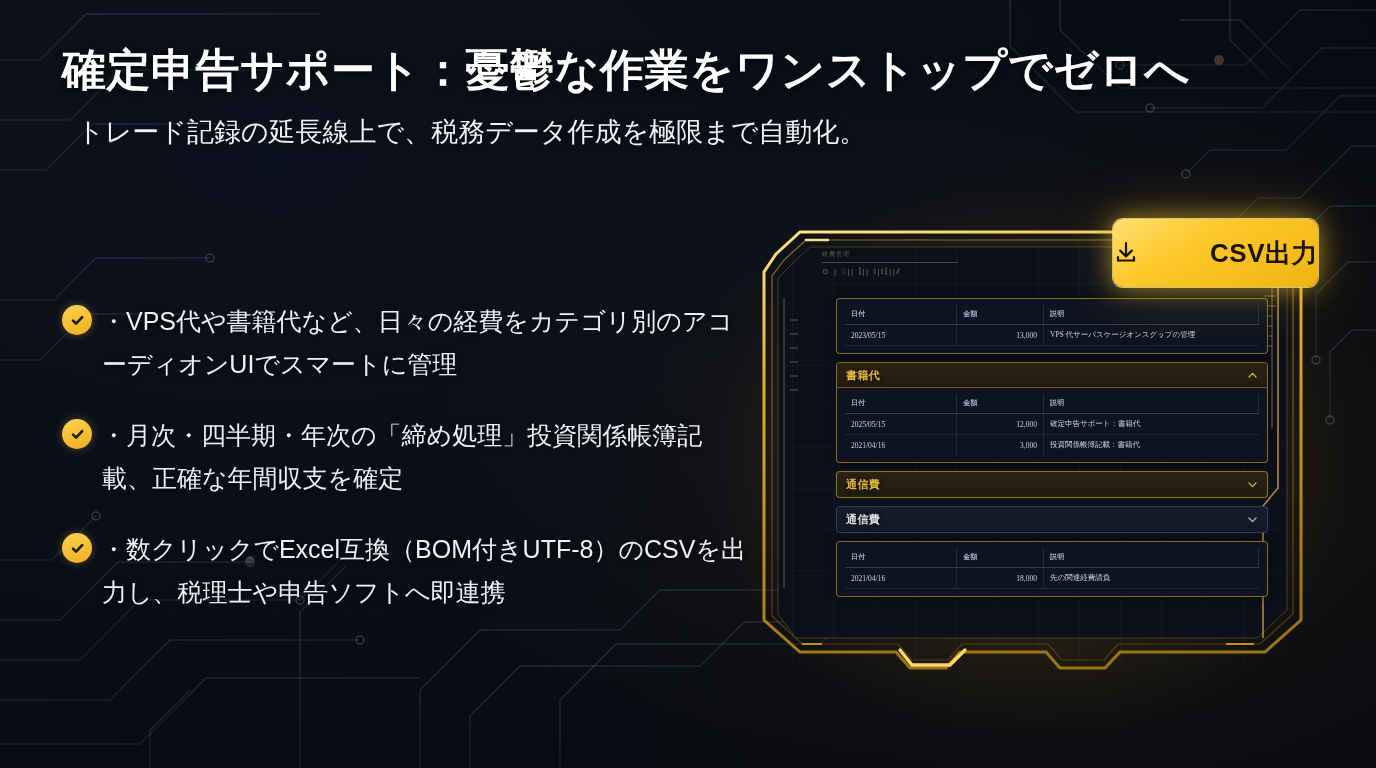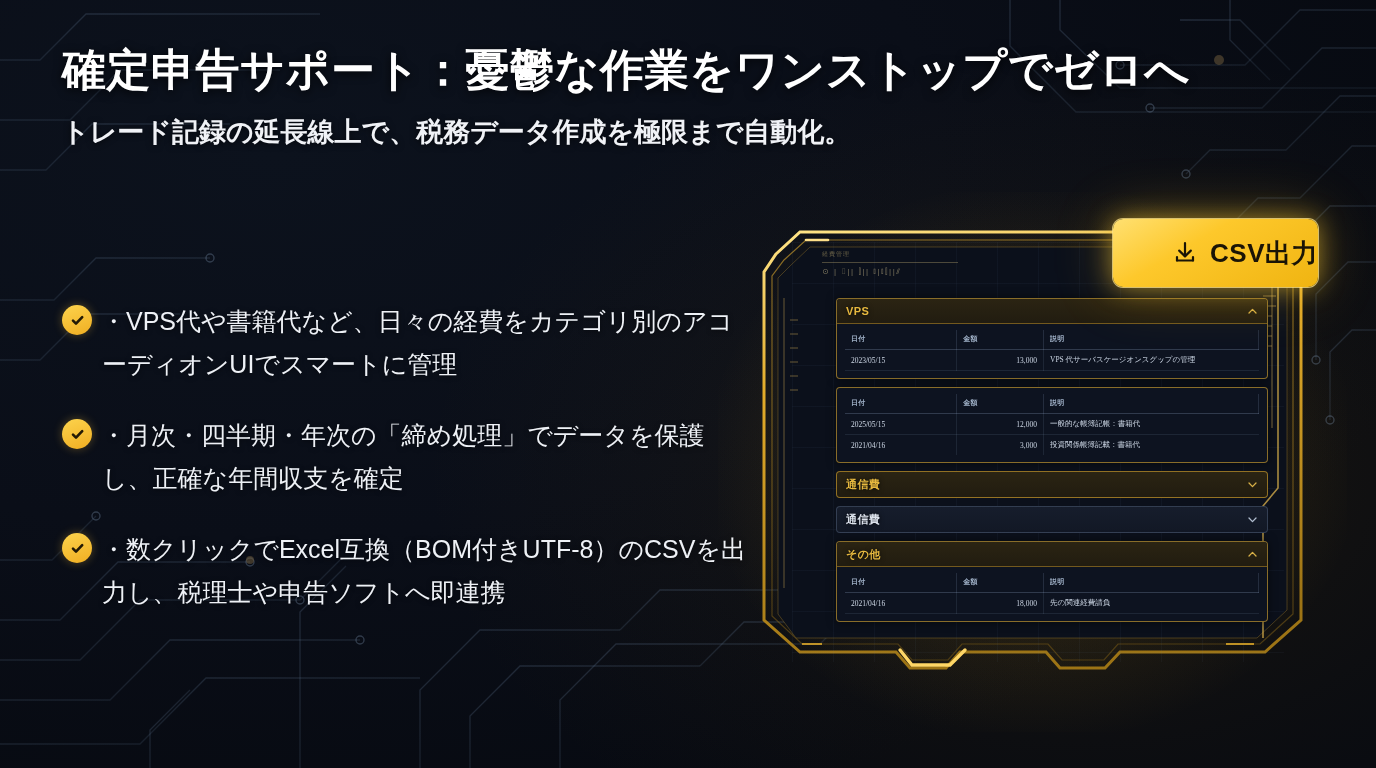--- a/index.html
+++ b/index.html
@@ -47,23 +47,24 @@
     letter-spacing: 0.5px;
     white-space: nowrap;
     text-shadow: 0 2px 10px rgba(0,0,0,0.8);
   }
 
   .subhead {
     margin-top: 20px;
     font-size: 27px;
     line-height: 1.3;
     color: #f0f2f6;
-    font-weight: 700;
+    font-weight: 400;
     white-space: nowrap;
     text-shadow: 0 1px 6px rgba(0,0,0,0.7);
+    margin-left: 15px;
   }
 
   .bullets {
     position: absolute;
     left: 62px;
     top: 300px;
     width: 690px;
   }
 
   .bullet {
@@ -276,21 +277,21 @@
   .csv-btn {
     position: absolute;
     left: 1113px;
     top: 219px;
     width: 205px;
     height: 68px;
     border-radius: 10px;
     background: linear-gradient(150deg, #ffe071 0%, #fdc82b 38%, #f0b411 100%);
     display: flex;
     align-items: center;
-    justify-content: flex-end;
+    justify-content: space-between;
     gap: 12px;
     box-shadow:
       0 0 0 1px rgba(255,230,140,0.75),
       0 0 24px rgba(250,200,50,0.55),
       0 0 58px rgba(240,180,30,0.32);
     cursor: pointer;
   }
   .csv-btn .dl { width: 26px; height: 26px; flex: 0 0 auto; }
   .csv-btn .dl svg { display: block; }
   .csv-label {
@@ -389,21 +390,21 @@
           </svg>
       </span>
       <span class="btext">・VPS代や書籍代など、日々の経費をカテゴリ別のアコーディオンUIでスマートに管理</span>
     </div>
     <div class="bullet">
       <span class="check">
         <svg width="17" height="17" viewBox="0 0 17 17">
             <path d="M4 8.7 L7 11.7 L13.2 5.1" fill="none" stroke="#231a05" stroke-width="2.6" stroke-linecap="round" stroke-linejoin="round"></path>
           </svg>
       </span>
-      <span class="btext">・月次・四半期・年次の「締め処理」でデータを保護し、正確な年間収支を確定</span>
+      <span class="btext">・月次・四半期・年次の「締め処理」投資関係帳簿記載、正確な年間収支を確定</span>
     </div>
     <div class="bullet">
       <span class="check">
         <svg width="17" height="17" viewBox="0 0 17 17">
             <path d="M4 8.7 L7 11.7 L13.2 5.1" fill="none" stroke="#231a05" stroke-width="2.6" stroke-linecap="round" stroke-linejoin="round"></path>
           </svg>
       </span>
       <span class="btext">・数クリックでExcel互換（BOM付きUTF-8）のCSVを出力し、税理士や申告ソフトへ即連携</span>
     </div>
   </div>
@@ -471,63 +472,63 @@
 
       <div class="screen-header">
         <div class="ghost-label">経費管理</div>
         <div class="ghost-rule"></div>
         <div class="ghost-toolbar">⊙ | ⌷|| ⫿|| ⫾|⫾⫿||⫽</div>
       </div>
 
       <div class="panel-stack">
 
         <div class="acc open">
+          <div class="acc-body">
+            <table class="expense">
+              <thead>
+                <tr>
+                  <th>日付</th>
+                  <th>金額</th>
+                  <th>説明</th>
+                </tr>
+              </thead>
+              <tbody>
+                <tr>
+                  <td>2023/05/15</td>
+                  <td class="amt">13,000</td>
+                  <td class="desc">VPS 代サーバスケージオンスグップの管理</td>
+                </tr>
+              </tbody>
+            </table>
+          </div>
+        </div>
+
+        <div class="acc open">
           <div class="acc-head">
-            <span class="acc-title">VPS</span>
+            <span class="acc-title">書籍代</span>
             <span class="chev">
               <svg width="11" height="11" viewBox="0 0 11 11">
                   <path d="M2 7 L5.5 3.4 L9 7" fill="none" stroke="#e2b84a" stroke-width="1.3" stroke-linecap="round" stroke-linejoin="round"></path>
                 </svg>
             </span>
           </div>
           <div class="acc-body">
             <table class="expense">
               <thead>
                 <tr>
                   <th>日付</th>
                   <th>金額</th>
                   <th>説明</th>
                 </tr>
               </thead>
               <tbody>
                 <tr>
-                  <td>2023/05/15</td>
-                  <td class="amt">13,000</td>
-                  <td class="desc">VPS 代サーバスケージオンスグップの管理</td>
-                </tr>
-              </tbody>
-            </table>
-          </div>
-        </div>
-
-        <div class="acc open">
-          <div class="acc-body">
-            <table class="expense">
-              <thead>
-                <tr>
-                  <th>日付</th>
-                  <th>金額</th>
-                  <th>説明</th>
-                </tr>
-              </thead>
-              <tbody>
-                <tr>
                   <td>2025/05/15</td>
                   <td class="amt">12,000</td>
-                  <td class="desc">一般的な帳簿記帳：書籍代</td>
+                  <td class="desc">確定申告サポート：書籍代</td>
                 </tr>
                 <tr class="last">
                   <td>2021/04/16</td>
                   <td class="amt">3,000</td>
                   <td class="desc">投資関係帳簿記載：書籍代</td>
                 </tr>
               </tbody>
             </table>
           </div>
         </div>
@@ -548,28 +549,20 @@
             <span class="acc-title">通信費</span>
             <span class="chev">
               <svg width="11" height="11" viewBox="0 0 11 11">
                   <path d="M2 4 L5.5 7.6 L9 4" fill="none" stroke="#b9c6d8" stroke-width="1.3" stroke-linecap="round" stroke-linejoin="round"></path>
                 </svg>
             </span>
           </div>
         </div>
 
         <div class="acc open">
-          <div class="acc-head">
-            <span class="acc-title">その他</span>
-            <span class="chev">
-              <svg width="11" height="11" viewBox="0 0 11 11">
-                  <path d="M2 7 L5.5 3.4 L9 7" fill="none" stroke="#e2b84a" stroke-width="1.3" stroke-linecap="round" stroke-linejoin="round"></path>
-                </svg>
-            </span>
-          </div>
           <div class="acc-body">
             <table class="expense">
               <thead>
                 <tr>
                   <th>日付</th>
                   <th>金額</th>
                   <th>説明</th>
                 </tr>
               </thead>
               <tbody>

